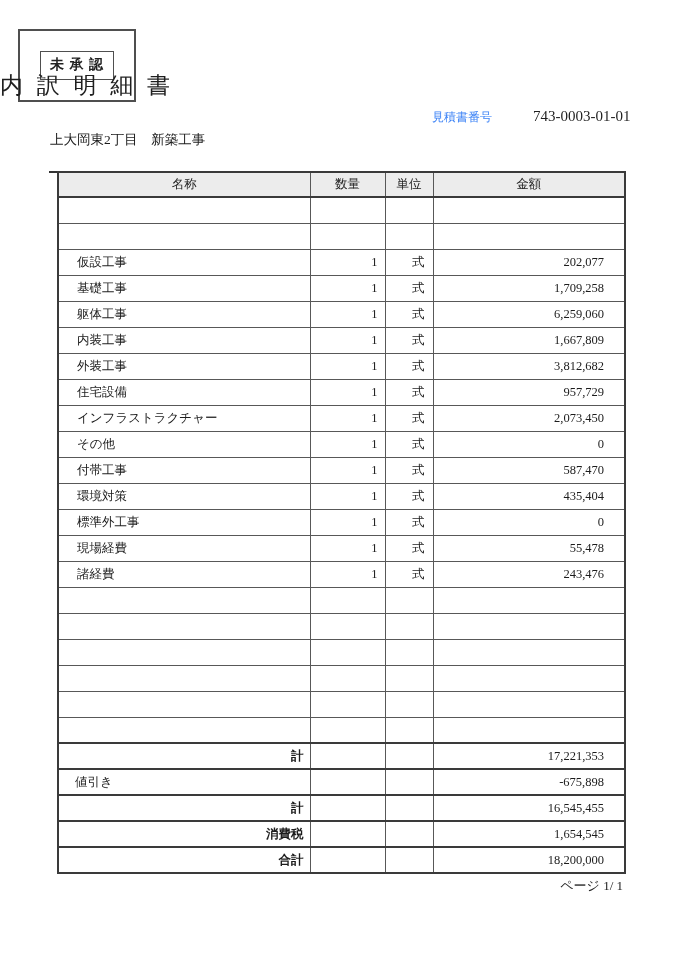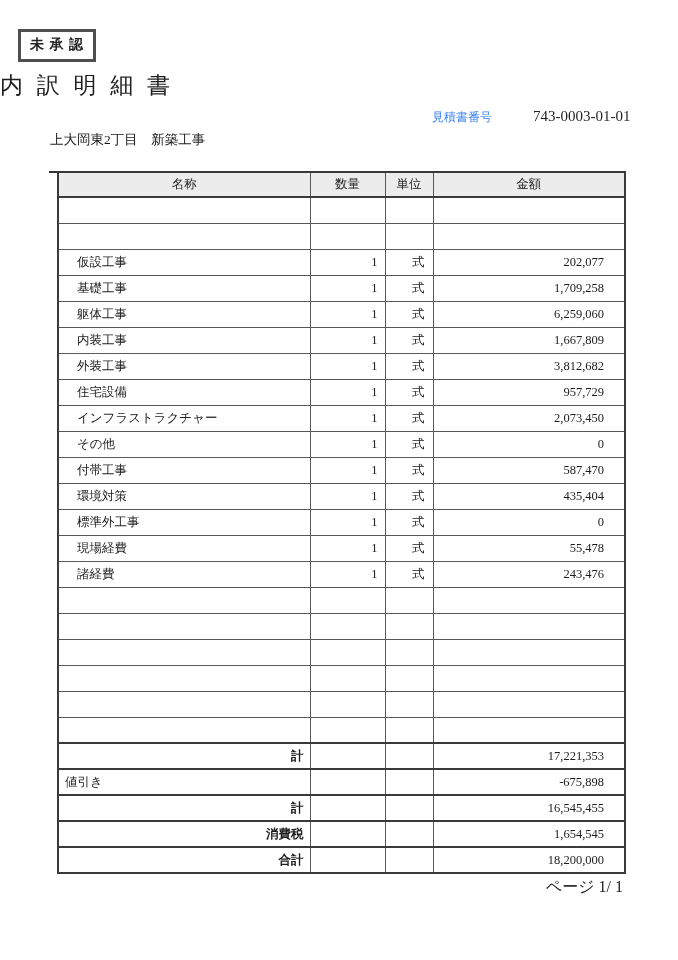--- a/index.html
+++ b/index.html
@@ -9,21 +9,21 @@
     font-family: "Liberation Serif", "DejaVu Serif", serif;
     color: #1c1c1c;
     position: relative;
     overflow: hidden;
   }
   .page { position: absolute; inset: 0; background: #fff; }
 
   
   .stamp {
     position: absolute; left: 18px; top: 29px;
-    border: 2px solid #4f4f4f; padding: 0; background: #fff;
+    border: 2px solid #4f4f4f; padding: 20px; background: #fff;
   }
   .stamp-inner {
     border: 1px solid #4f4f4f;
     padding: 4px 9px 5px 9px;
     font-size: 14px; font-weight: bold; letter-spacing: 1px;
     color: #222; white-space: nowrap;
   }
 
   
   .title {
@@ -66,27 +66,27 @@
     background: #ececec; text-align: center;
     height: 25px; border-bottom: 2px solid #3a3a3a;
     color: #222;
   }
   td.c-name   { text-align: left;  padding-left: 18px; }
   td.c-qty    { text-align: right; padding-right: 7px; }
   td.c-unit   { text-align: right; padding-right: 8px; }
   td.c-amount { text-align: right; padding-right: 20px; }
   tr.summary-row td { border-top: 2px solid #3a3a3a; }
   td.lbl-right { text-align: right; padding-right: 6px; padding-left: 0; }
-  td.lbl-left  { text-align: left;  padding-left: 6px; }
+  td.lbl-left  { text-align: left;  padding-left: 16px; }
   .bold { font-weight: bold; }
 
   
   .page-indicator {
     width: 567px; text-align: right;
-    font-size: 16px; color: #222;
+    font-size: 13px; color: #222;
     margin-top: 3px; padding-right: 1px;
   }
 </style>
 </head>
 <body>
 
 <div class="page">
 
   <div class="stamp">
     <div class="stamp-inner">未 承 認</div>

